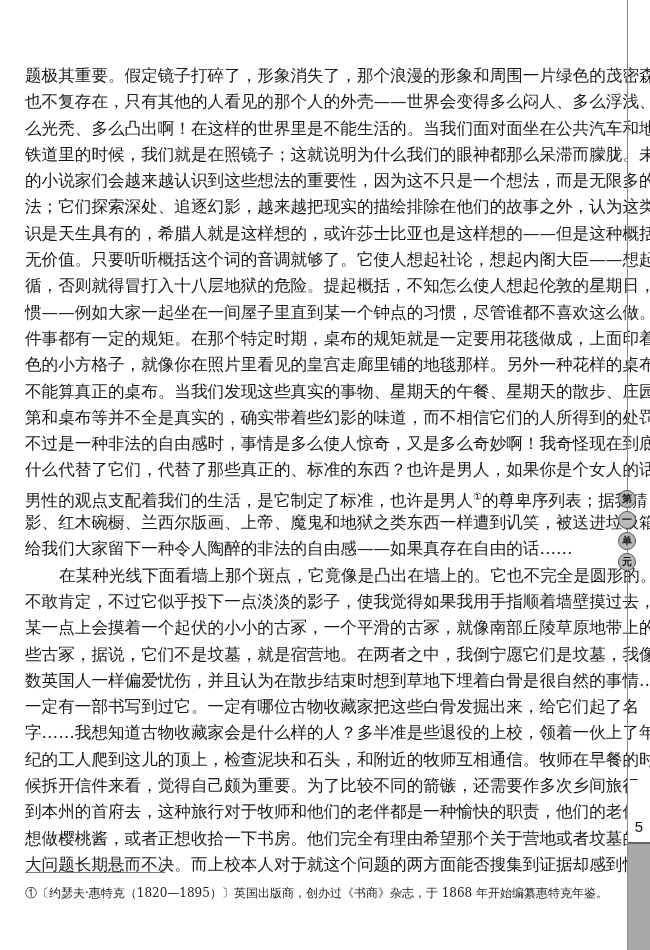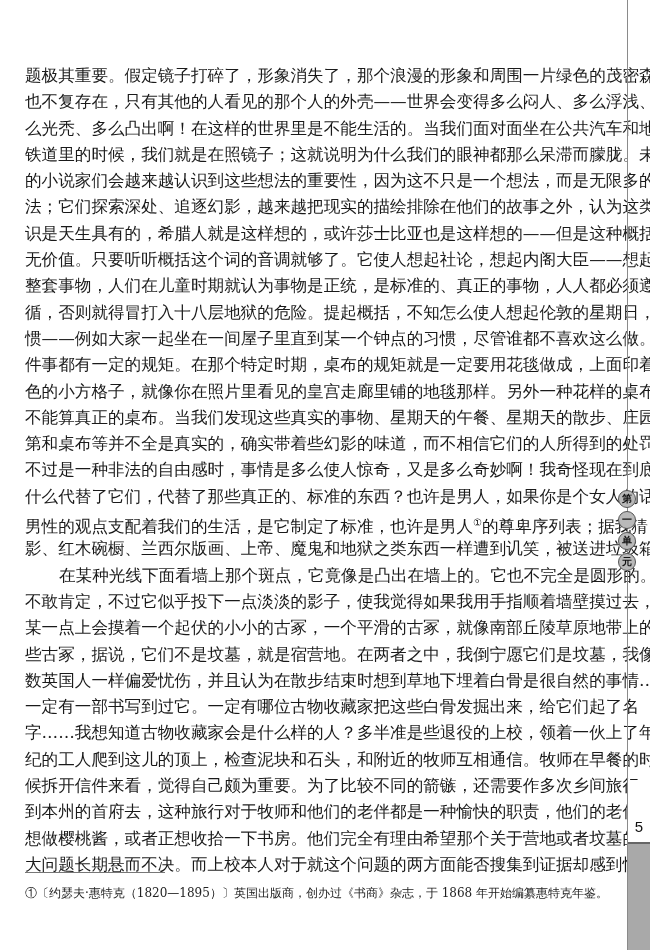--- a/index.html
+++ b/index.html
@@ -56,31 +56,31 @@
 
 <div class="text-block">
   <div class="line">题极其重要。假定镜子打碎了，形象消失了，那个浪漫的形象和周围一片绿色的茂密森林</div>
   <div class="line">也不复存在，只有其他的人看见的那个人的外壳——世界会变得多么闷人、多么浮浅、多</div>
   <div class="line">么光秃、多么凸出啊！在这样的世界里是不能生活的。当我们面对面坐在公共汽车和地下</div>
   <div class="line">铁道里的时候，我们就是在照镜子；这就说明为什么我们的眼神都那么呆滞而朦胧。未来</div>
   <div class="line">的小说家们会越来越认识到这些想法的重要性，因为这不只是一个想法，而是无限多的想</div>
   <div class="line">法；它们探索深处、追逐幻影，越来越把现实的描绘排除在他们的故事之外，认为这类知</div>
   <div class="line">识是天生具有的，希腊人就是这样想的，或许莎士比亚也是这样想的——但是这种概括毫</div>
   <div class="line">无价值。只要听听概括这个词的音调就够了。它使人想起社论，想起内阁大臣——想起一</div>
-  <div class="line">整套事物，人们在儿童时期就认为事物是正统，是标准的、真正的事物，人人都必须遵</div>
   <div class="line">循，否则就得冒打入十八层地狱的危险。提起概括，不知怎么使人想起伦敦的星期日，星</div>
   <div class="line">惯——例如大家一起坐在一间屋子里直到某一个钟点的习惯，尽管谁都不喜欢这么做。每</div>
   <div class="line">件事都有一定的规矩。在那个特定时期，桌布的规矩就是一定要用花毯做成，上面印着黄</div>
   <div class="line">色的小方格子，就像你在照片里看见的皇宫走廊里铺的地毯那样。另外一种花样的桌布就</div>
   <div class="line">不能算真正的桌布。当我们发现这些真实的事物、星期天的午餐、星期天的散步、庄园宅</div>
   <div class="line">第和桌布等并不全是真实的，确实带着些幻影的味道，而不相信它们的人所得到的处罚只</div>
   <div class="line">不过是一种非法的自由感时，事情是多么使人惊奇，又是多么奇妙啊！我奇怪现在到底是</div>
   <div class="line">什么代替了它们，代替了那些真正的、标准的东西？也许是男人，如果你是个女人的话；</div>
   <div class="line"><span>男性的观点支配着我们的生活，是它制定了标准，也许是男人</span><span class="sup">①</span><span>的尊卑序列表；据我猜</span></div>
   <div class="line">影、红木碗橱、兰西尔版画、上帝、魔鬼和地狱之类东西一样遭到讥笑，被送进垃圾箱，</div>
+  <div class="line last">给我们大家留下一种令人陶醉的非法的自由感——如果真存在自由的话……</div>
   <div class="line indent">在某种光线下面看墙上那个斑点，它竟像是凸出在墙上的。它也不完全是圆形的。我</div>
   <div class="line">不敢肯定，不过它似乎投下一点淡淡的影子，使我觉得如果我用手指顺着墙壁摸过去，在</div>
   <div class="line">某一点上会摸着一个起伏的小小的古冢，一个平滑的古冢，就像南部丘陵草原地带上的那</div>
   <div class="line">些古冢，据说，它们不是坟墓，就是宿营地。在两者之中，我倒宁愿它们是坟墓，我像多</div>
   <div class="line">数英国人一样偏爱忧伤，并且认为在散步结束时想到草地下埋着白骨是很自然的事情……</div>
   <div class="line">一定有一部书写到过它。一定有哪位古物收藏家把这些白骨发掘出来，给它们起了名</div>
   <div class="line">字……我想知道古物收藏家会是什么样的人？多半准是些退役的上校，领着一伙上了年</div>
   <div class="line">纪的工人爬到这儿的顶上，检查泥块和石头，和附近的牧师互相通信。牧师在早餐的时</div>
   <div class="line">候拆开信件来看，觉得自己颇为重要。为了比较不同的箭镞，还需要作多次乡间旅行，</div>
   <div class="line">到本州的首府去，这种旅行对于牧师和他们的老伴都是一种愉快的职责，他们的老伴正</div>

